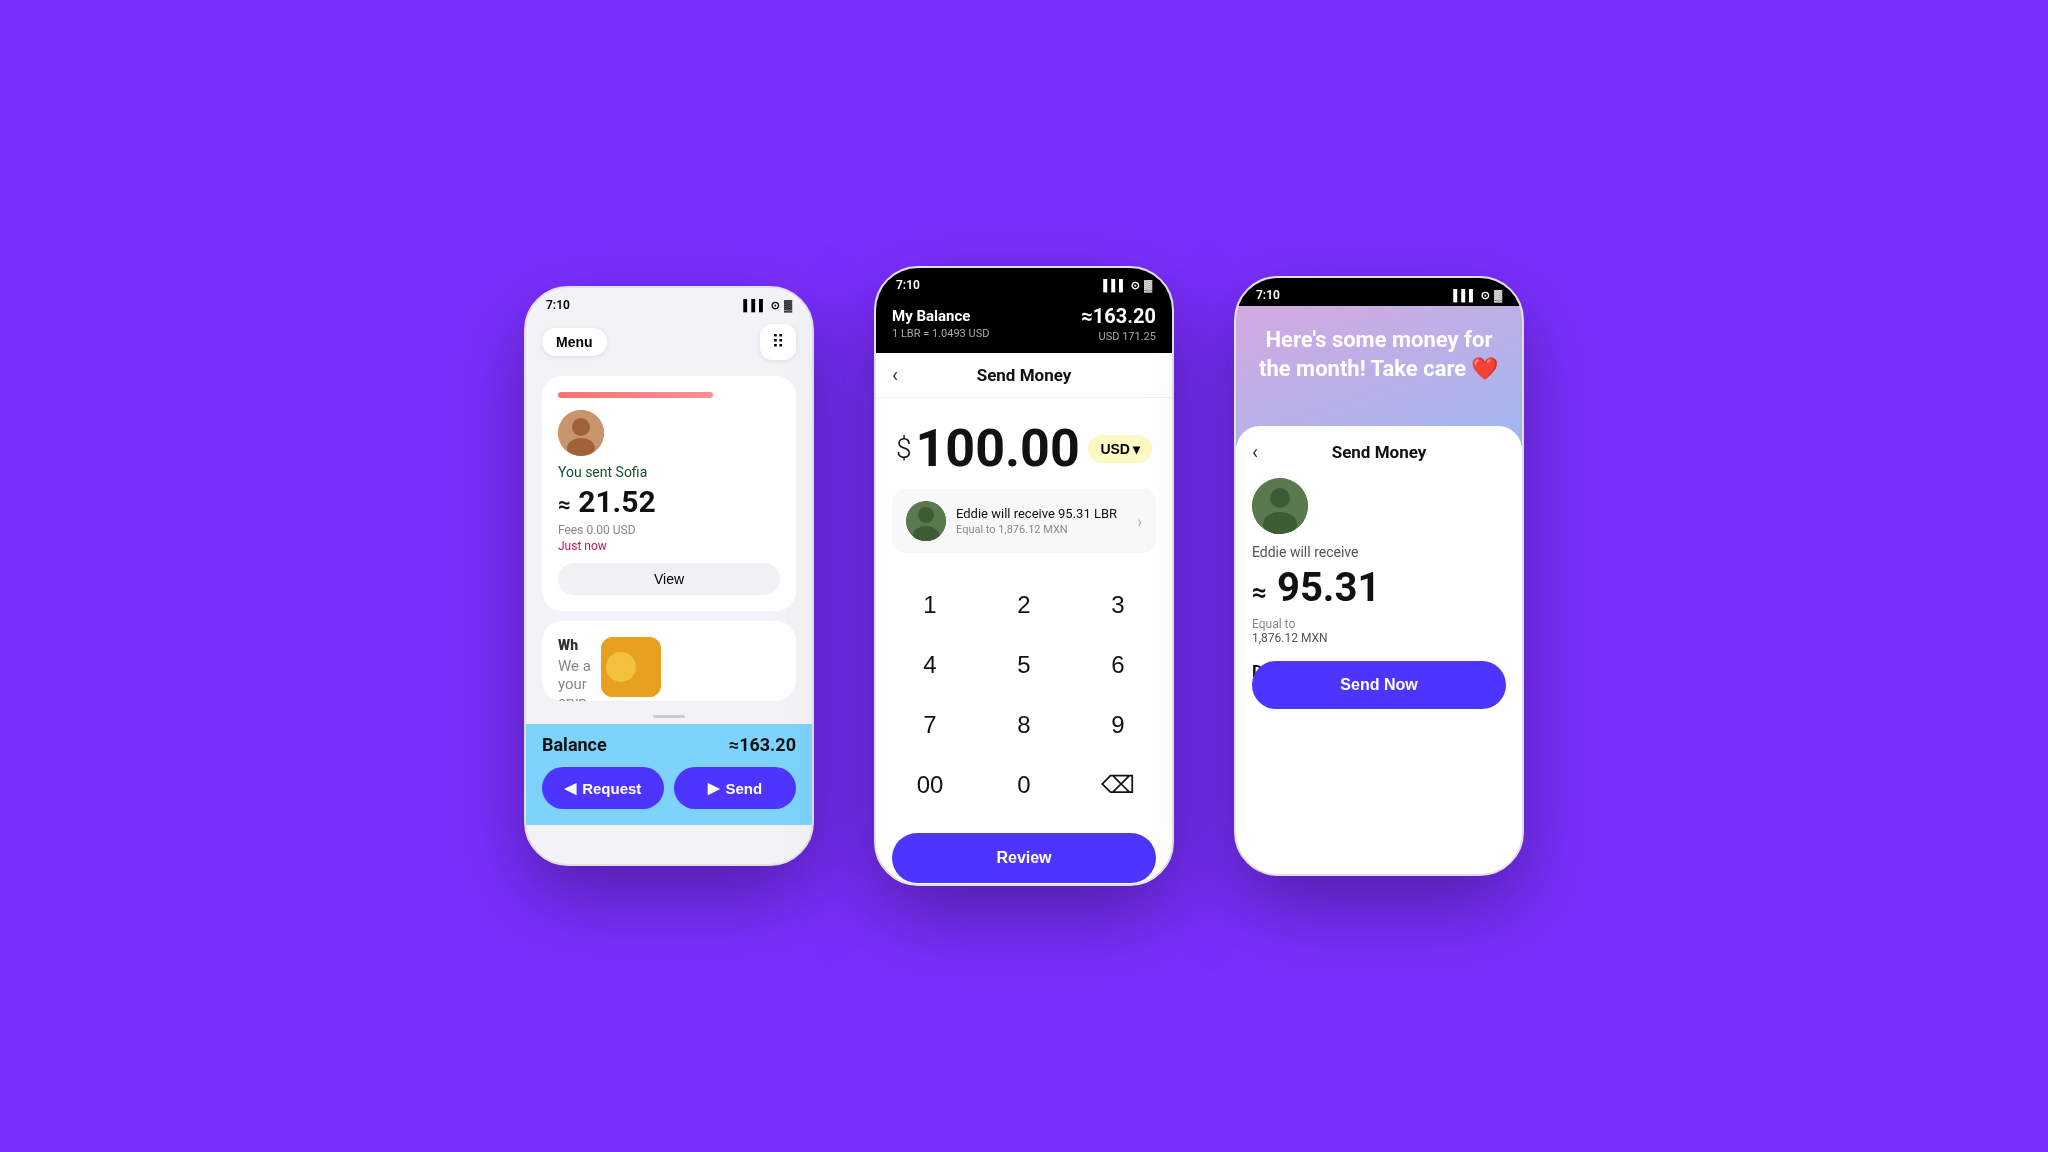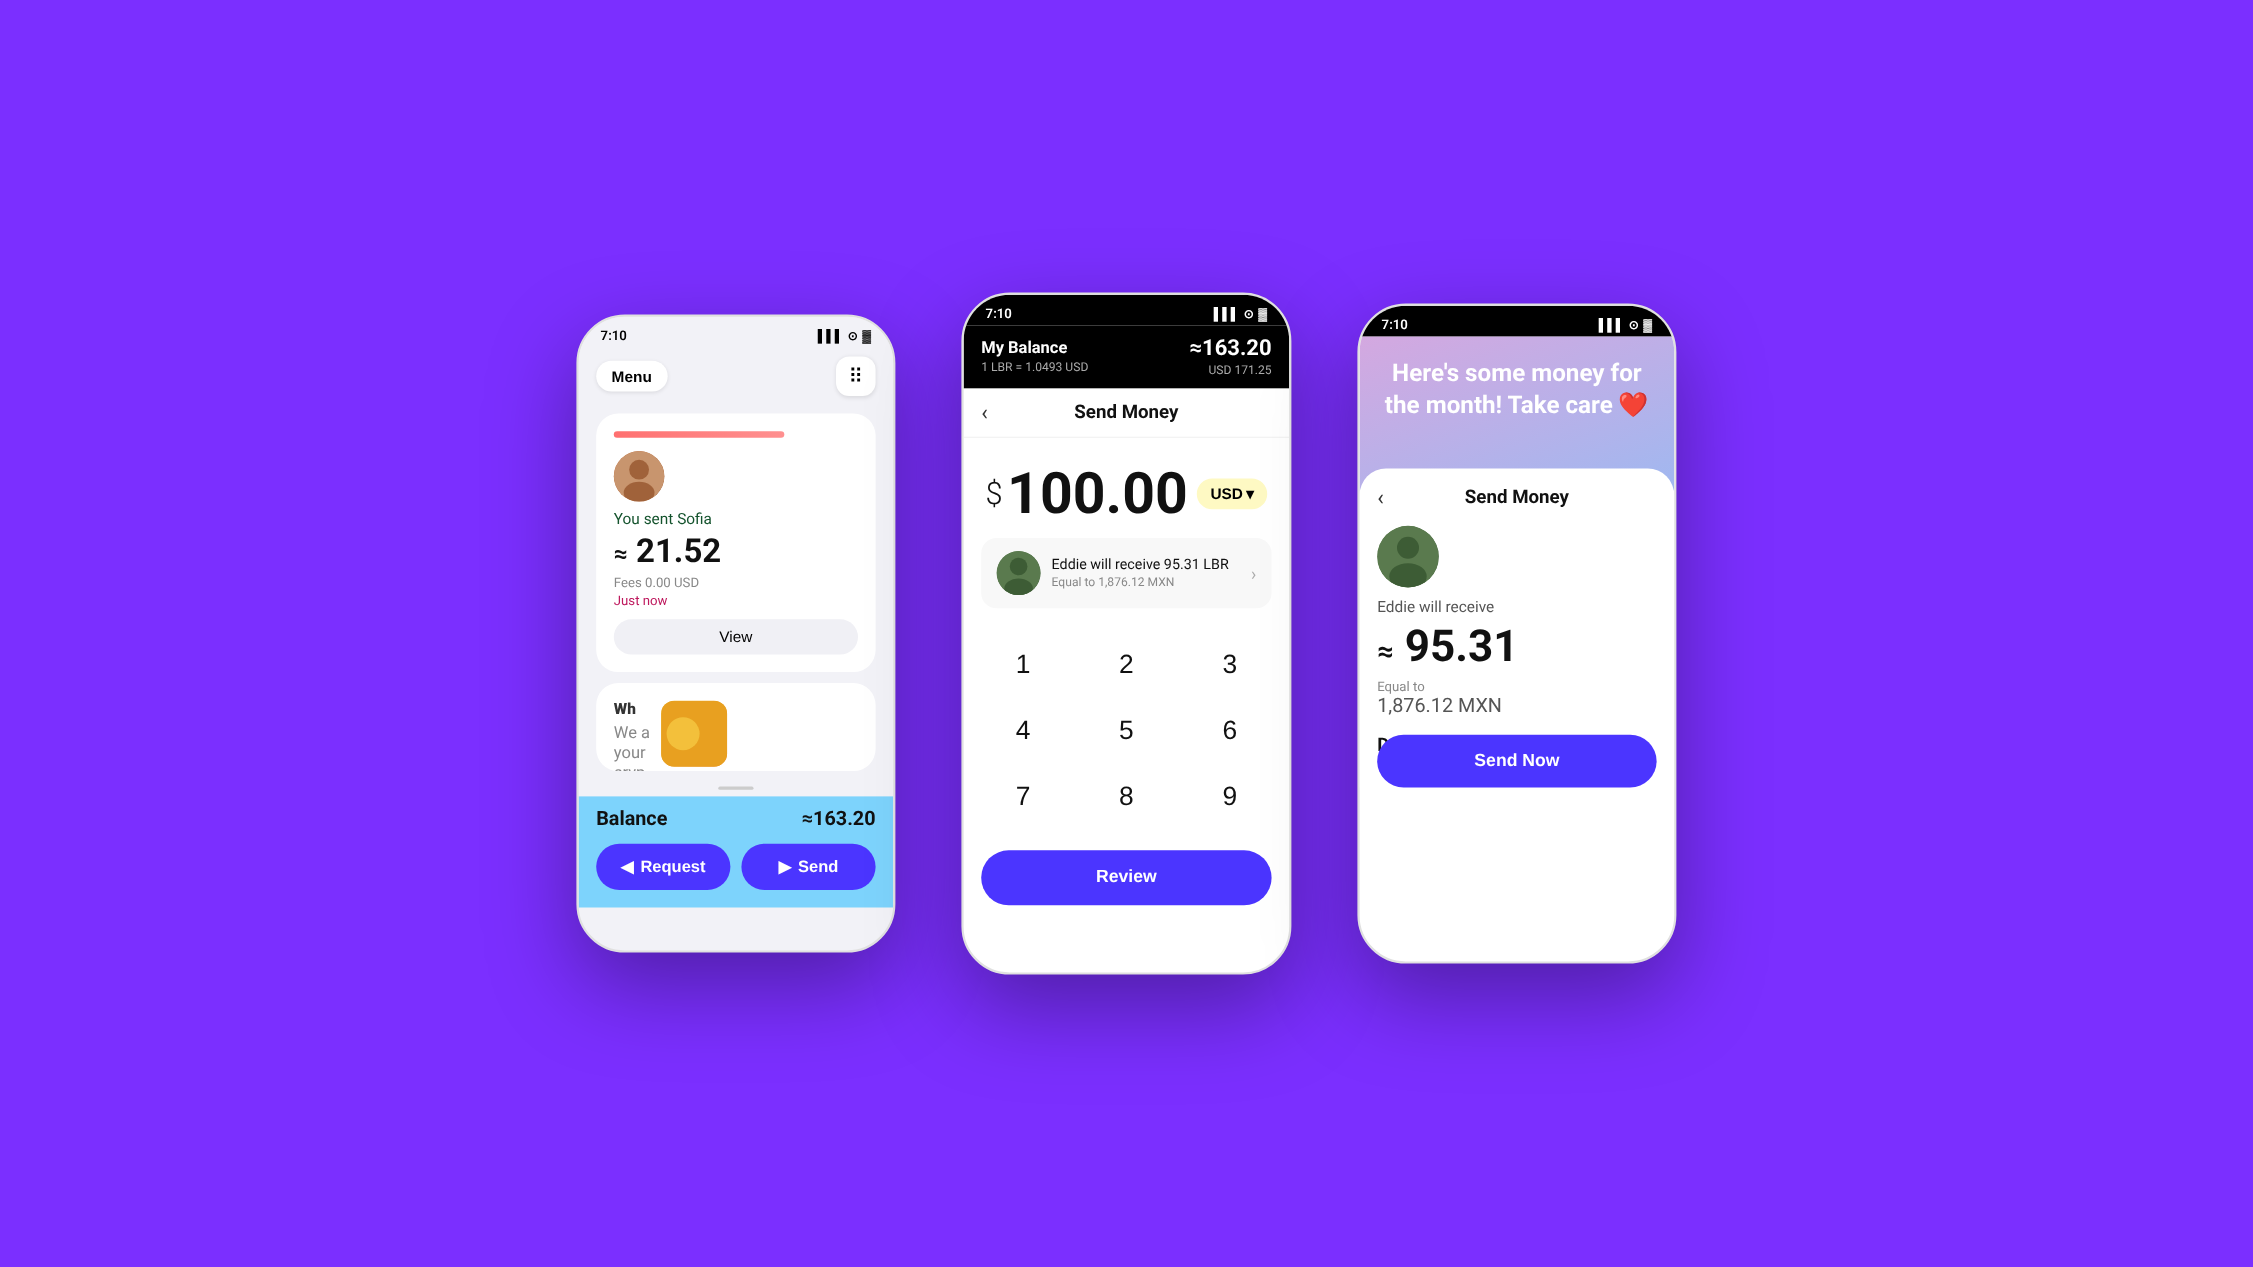--- a/index.html
+++ b/index.html
@@ -449,21 +449,21 @@
       color: #111;
       margin-bottom: 6px;
     }
 
     .equal-label {
       font-size: 12px;
       color: #888;
     }
 
     .equal-value {
-      font-size: 18px;
+      font-size: 12px;
       color: #555;
       margin-bottom: 16px;
     }
 
     .details-section {
       margin-top: 10px;
     }
 
     .details-title {
       font-size: 17px;
@@ -657,20 +657,25 @@
     <div class="numpad-row">
       <button class="num-key">4</button>
       <button class="num-key">5</button>
       <button class="num-key">6</button>
     </div>
     <div class="numpad-row">
       <button class="num-key">7</button>
       <button class="num-key">8</button>
       <button class="num-key">9</button>
     </div>
+    <div class="numpad-row">
+      <button class="num-key">00</button>
+      <button class="num-key">0</button>
+      <button class="num-key">⌫</button>
+    </div>
   </div>
 
   
   <button class="review-btn">Review</button>
 </div>
 
 <div class="phone phone3">
 
   <div class="status-bar" style="background:#000; color:#fff;">
     <span>7:10</span>

